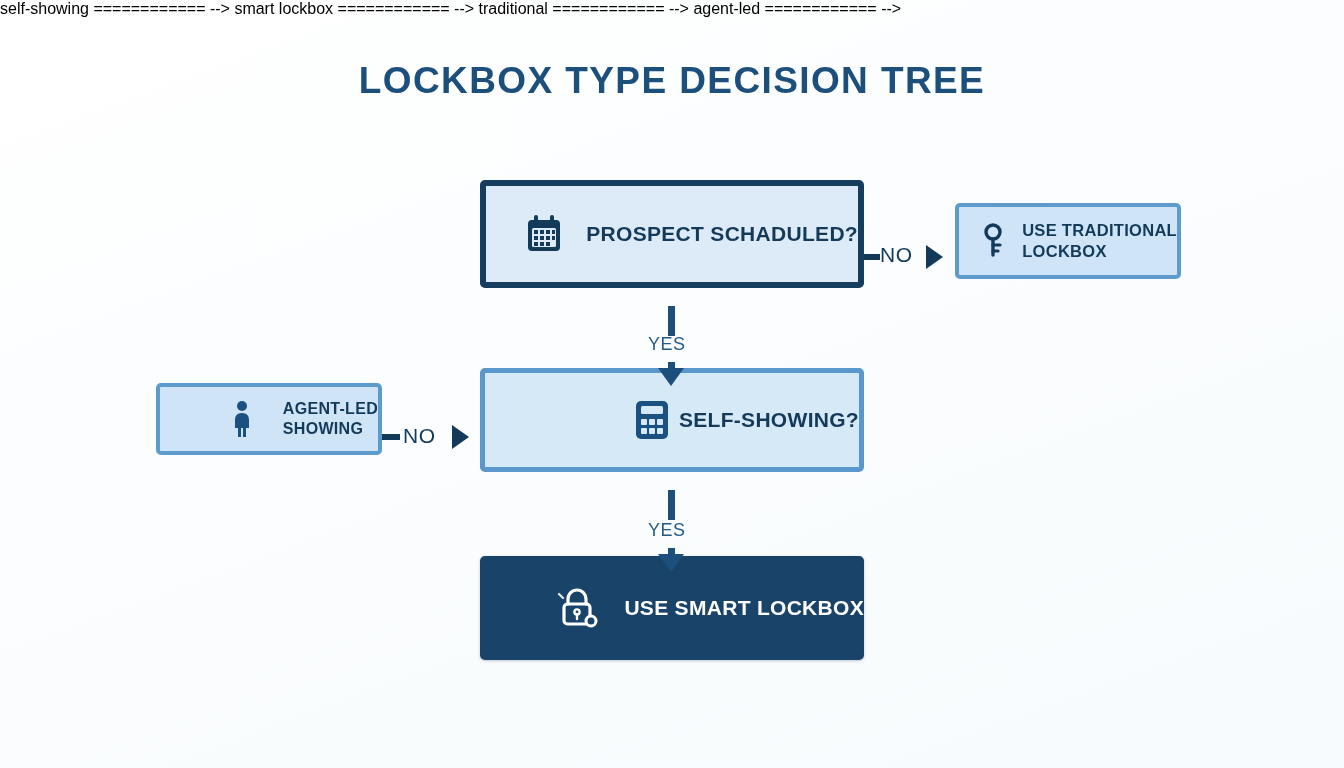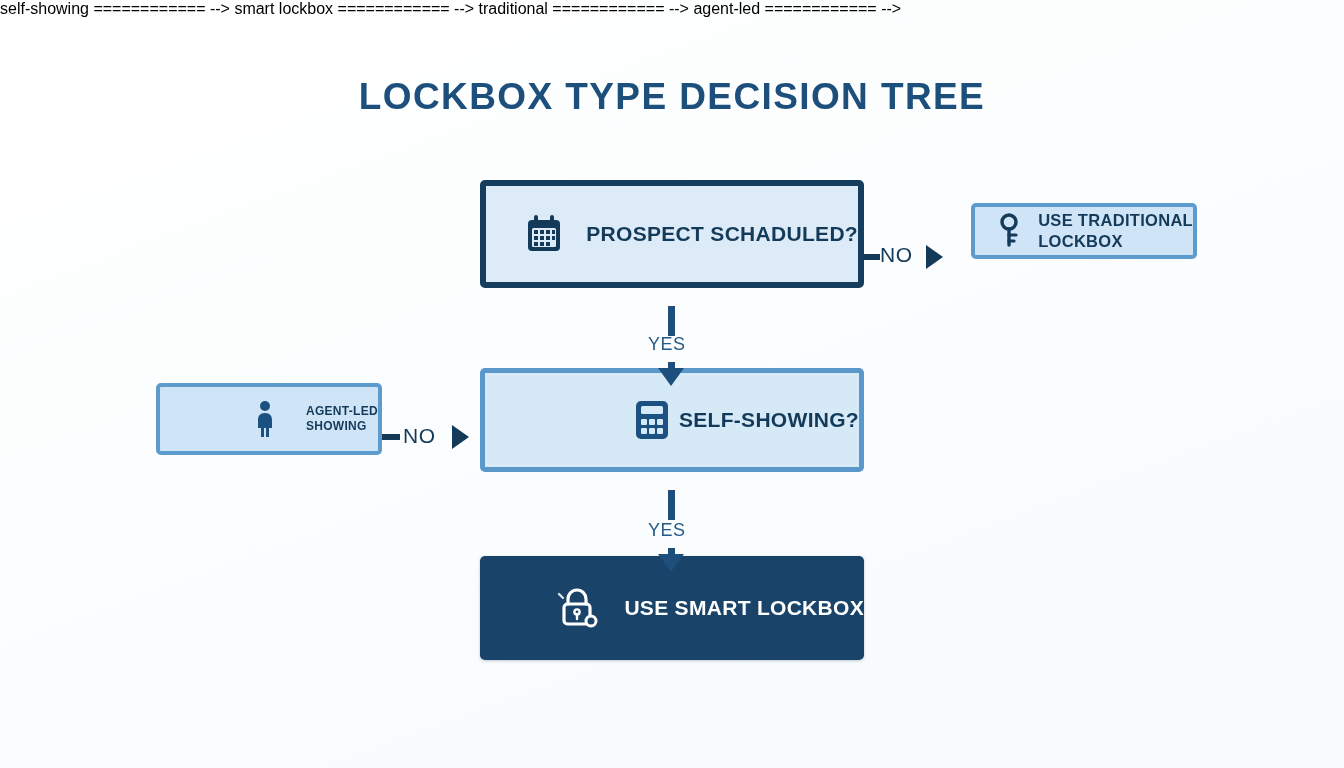--- a/index.html
+++ b/index.html
@@ -17,21 +17,21 @@
     position: relative;
     width: 1344px;
     height: 768px;
     background: linear-gradient(160deg, #ffffff 0%, #fbfdfe 45%, #f7fbfd 100%);
   }
 
   
   #title {
     position: absolute;
     left: 0;
-    top: 76px;
+    top: 60px;
     width: 1344px;
     text-align: center;
     font-size: 37px;
     font-weight: bold;
     letter-spacing: 1.4px;
     color: #1d4f7c;
     text-transform: uppercase;
     white-space: nowrap;
   }
 
@@ -105,44 +105,43 @@
     font-size: 21px;
     color: #ffffff;
     margin-left: 24px;
   }
 
   
   #node-traditional {
     left: 955px;
     top: 203px;
     width: 226px;
-    height: 56px;
+    height: 76px;
     background: #cfe4f6;
     border: 4px solid #5e9bcd;
     padding-left: 16px;
-    margin-left: 16px;
   }
   #node-traditional .nlabel {
     font-size: 16.5px;
     color: #143a5a;
     margin-left: 14px;
   }
 
   
   #node-agentled {
     left: 156px;
     top: 383px;
     width: 226px;
     height: 72px;
     background: #cfe4f6;
     border: 4px solid #5e9bcd;
     padding-left: 16px;
   }
   #node-agentled .nlabel {
-    font-size: 12px;
+    font-size: 16px;
     color: #143a5a;
     margin-left: 30px;
   }
 
   
   .conn {
     position: absolute;
   }
   .vline {
     position: absolute;

